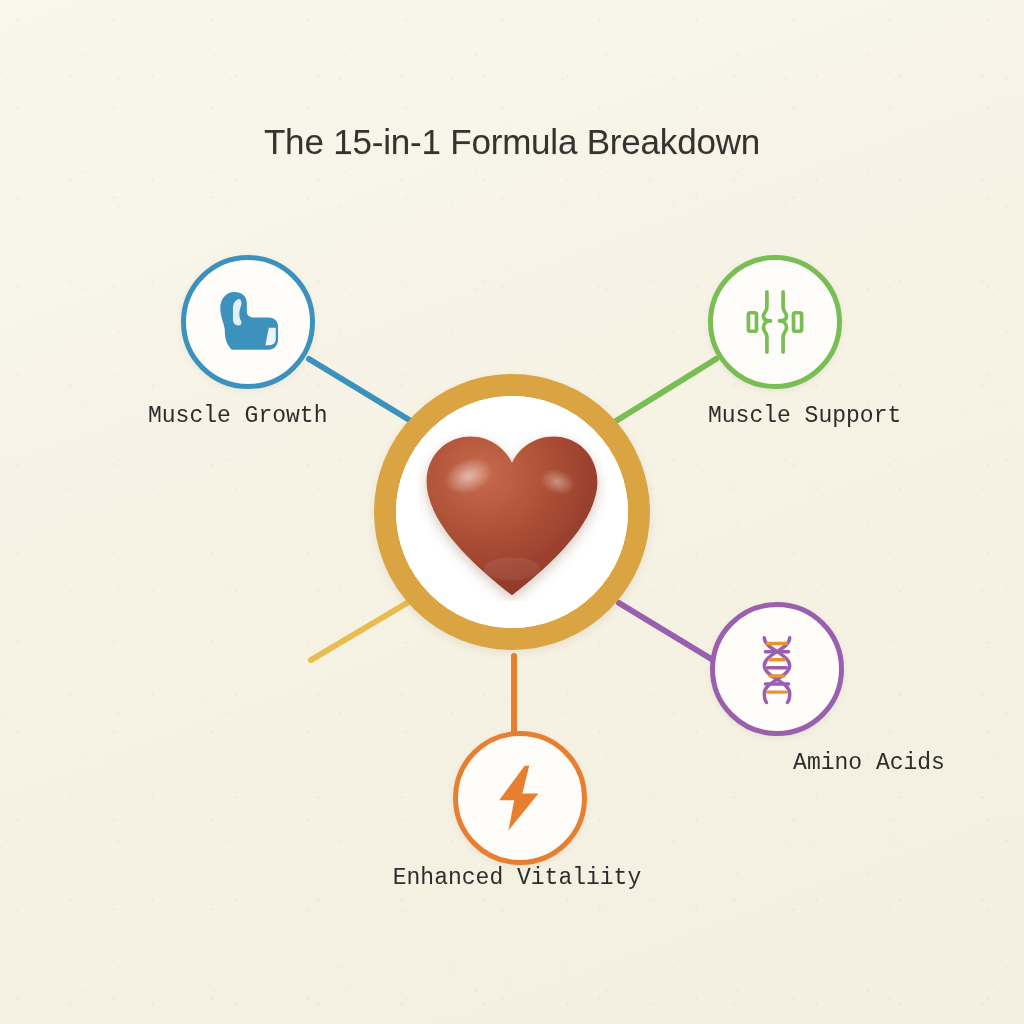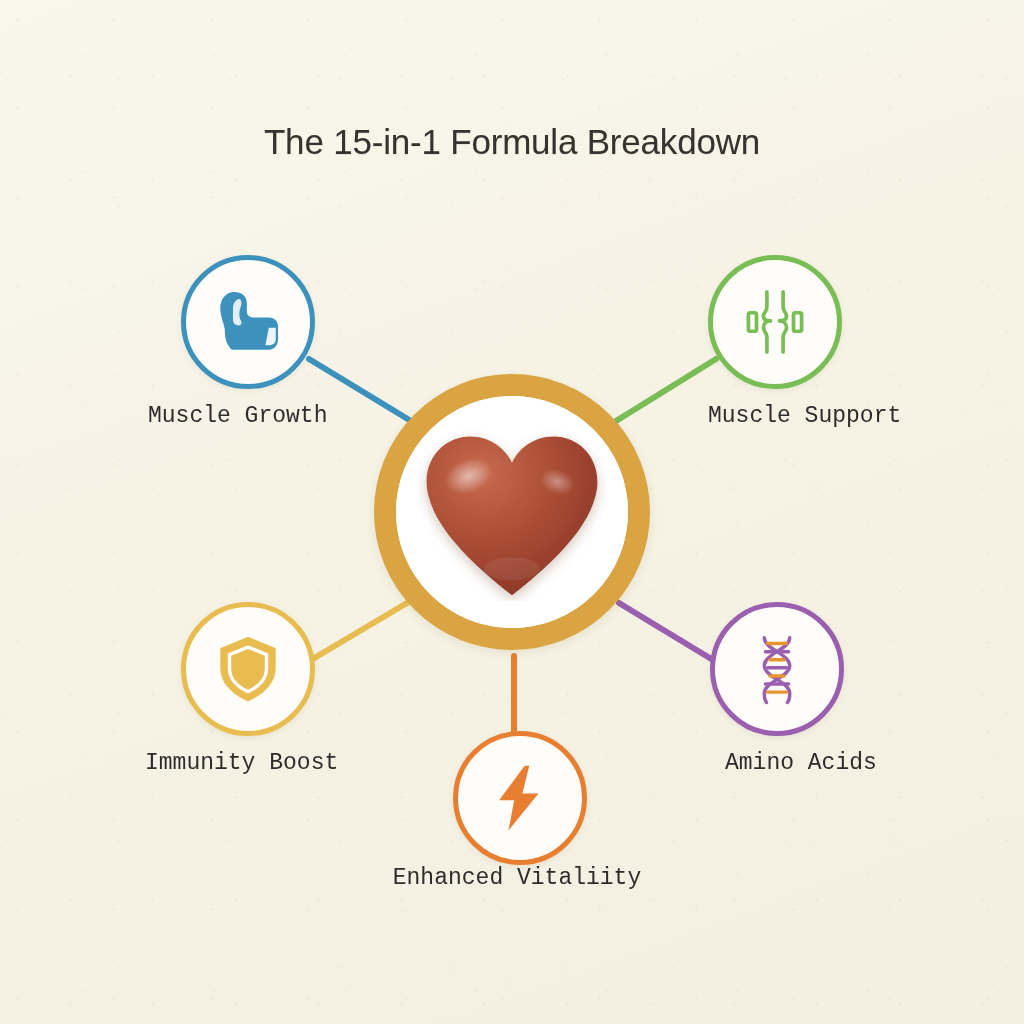--- a/index.html
+++ b/index.html
@@ -124,21 +124,21 @@
   .node-muscle     { left: 181px; top: 255px; }
   .node-joint      { left: 708px; top: 255px; }
   .node-immunity   { left: 181px; top: 602px; }
   .node-amino      { left: 710px; top: 602px; }
   .node-vitality   { left: 453px; top: 731px; }
 
   
   .node-muscle   .node-label { left: -33px;  text-align: left; }
   .node-joint    .node-label { left: 0px;    text-align: left; }
   .node-immunity .node-label { left: -36px;  text-align: left; }
-  .node-amino    .node-label { left: 15px;   text-align: left; }
+  .node-amino    .node-label { left: 9px;   text-align: center; }
   .node-vitality .node-label { left: -86px;  top: 134px; width: 300px; text-align: center; }
 
   
   .node-muscle   .node-circle { border-color: #3d92bd; }
   .node-joint    .node-circle { border-color: #79bd55; }
   .node-immunity .node-circle { border-color: #e8bc4f; }
   .node-amino    .node-circle { border-color: #9a5fae; }
   .node-vitality .node-circle { border-color: #e87f30; }
 </style>
 </head>
@@ -217,30 +217,20 @@
           <path d="M28 31 C24 31, 22 34, 22 37 C22 40, 25 41, 25 45 L25 58"></path>
           <path d="M36 31 C40 31, 42 34, 42 37 C42 40, 39 41, 39 45 L39 58"></path>
           <rect x="9" y="24" width="7" height="16" rx="1.5"></rect>
           <rect x="48" y="24" width="7" height="16" rx="1.5"></rect>
         </g>
       </svg>
     </div>
     <div class="node-label">Muscle Support</div>
   </div>
 
-  <div class="node node-immunity">
-    <div class="node-circle">
-      <svg class="node-icon" viewBox="0 0 64 64" xmlns="http://www.w3.org/2000/svg">
-        <path fill="#e8bc4f" d="M32 4 L56 14 L56 31 C56 44, 46 54, 32 60 C18 54, 8 44, 8 31 L8 14 Z"></path>
-        <path fill="none" stroke="#ffffff" stroke-width="3" d="M32 13 L48 19.5 L48 31.5 C48 40.5, 41 47.5, 32 51.5
-                 C23 47.5, 16 40.5, 16 31.5 L16 19.5 Z"></path>
-      </svg>
-    </div>
-    <div class="node-label">Immunity Boost</div>
-  </div>
 
   <div class="node node-amino">
     <div class="node-circle">
       <svg class="node-icon" viewBox="0 0 64 64" xmlns="http://www.w3.org/2000/svg">
         <g stroke="#9a5fae" stroke-width="3" fill="none" stroke-linecap="round">
           <path d="M21 5 C21 15, 43 19, 43 29 C43 39, 21 43, 21 53 C21 58, 22 60, 23 61"></path>
           <path d="M43 5 C43 15, 21 19, 21 29 C21 39, 43 43, 43 53 C43 58, 42 60, 41 61"></path>
         </g>
         <g stroke-width="3" stroke-linecap="round">
           <line x1="24" y1="10" x2="40" y2="10" stroke="#e8942f"></line>

